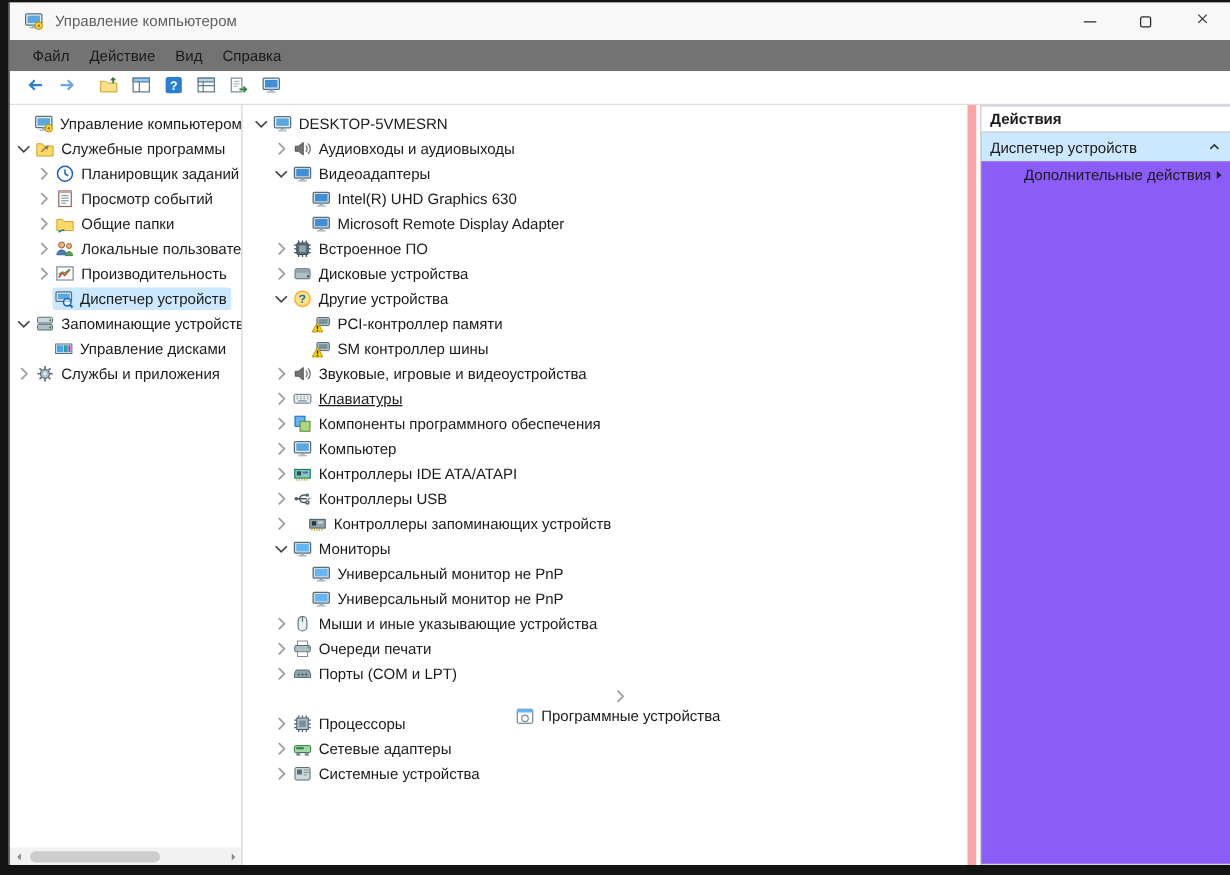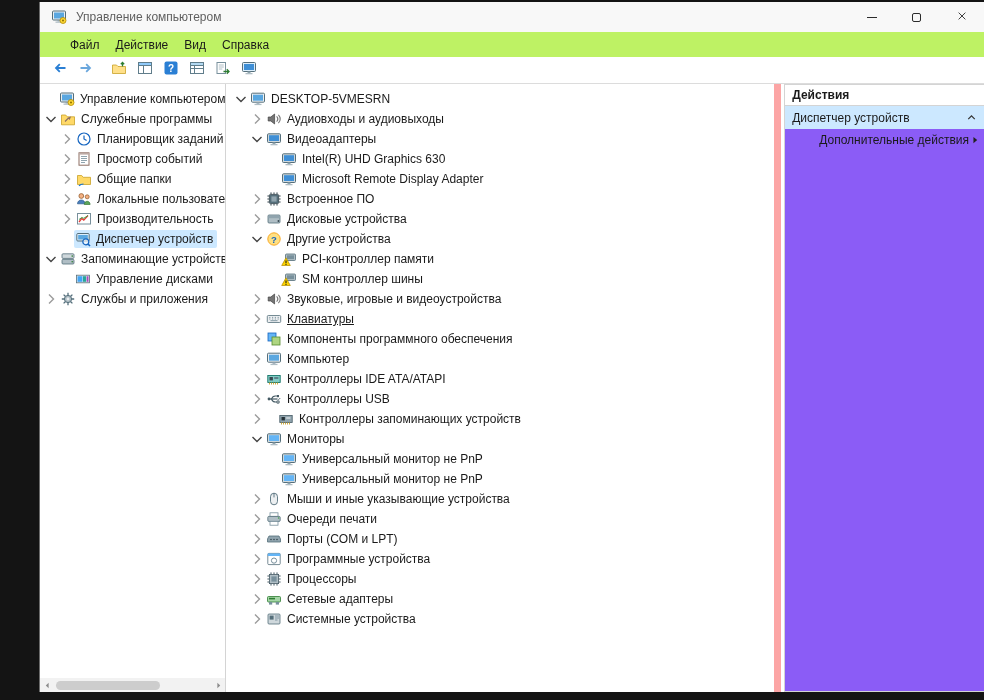--- a/index.html
+++ b/index.html
@@ -1,28 +1,28 @@
 <!DOCTYPE html>
 <html><head>
 <meta charset="utf-8">
 <style>
   *{margin:0;padding:0;box-sizing:border-box;}
   html,body{width:984px;height:700px;background:#141414;overflow:hidden;
             font-family:"Liberation Sans","DejaVu Sans",sans-serif;}
   .window{position:absolute;left:7px;top:2px;right:0;bottom:8px;background:#fff;
-          display:flex;flex-direction:column;overflow:hidden;border-left:1px solid #6b6b6b;margin-left:32px;}
+          display:flex;flex-direction:column;overflow:hidden;border-left:1px solid #6b6b6b;}
   
   .titlebar{height:30px;flex:0 0 30px;display:flex;align-items:center;background:#f8f8f8;}
   .app-icon{width:16px;height:16px;margin-left:11px;flex:0 0 16px;}
   .title{font-size:12px;color:#5f5f5f;margin-left:9px;flex:1;white-space:nowrap;overflow:hidden;}
   .caption-btn{width:45px;height:30px;display:flex;align-items:center;justify-content:center;}
   .glyph-min{width:10px;height:1px;background:#2b2b2b;display:block;}
   .glyph-max{width:9px;height:9px;border:1px solid #2b2b2b;border-radius:2px;display:block;}
   
-  .menubar{height:25px;flex:0 0 25px;display:flex;align-items:center;background:#bef264;padding-left:22px;}
+  .menubar{height:25px;flex:0 0 25px;display:flex;align-items:center;background:#737373;padding-left:10px;}
   .menu-item{font-size:12px;color:#1a1a1a;padding:3px 8px;}
   
   .toolbar{height:27px;flex:0 0 27px;display:flex;align-items:center;background:#fff;
            border-bottom:1px solid #dcdcdc;padding-left:8px;gap:3px;}
   .tool-btn{width:23px;height:23px;display:flex;align-items:center;justify-content:center;}
   .tool-btn:nth-child(3){margin-left:7px;}
   
   .main{flex:1;display:flex;background:#fff;overflow:hidden;}
   .panel-left{flex:0 0 186px;border-right:1px solid #d4d4d4;position:relative;padding-top:5px;overflow:hidden;background:#fff;}
   .panel-center{flex:1;margin-left:4px;border-right:7px solid #fca5a5;padding-top:5px;overflow:hidden;background:#fff;}
@@ -715,21 +715,21 @@
                 <svg width="16" height="16" viewBox="0 0 16 16" aria-hidden="true">
                   <path d="M3 5h10l1.5 3v3H1.5V8z" fill="#90a4ae" stroke="#546e7a" stroke-width="0.8"></path>
                   <circle cx="5" cy="8.5" r="0.8" fill="#37474f"></circle>
                   <circle cx="8" cy="8.5" r="0.8" fill="#37474f"></circle>
                   <circle cx="11" cy="8.5" r="0.8" fill="#37474f"></circle>
                 </svg>
               </span>
               <span class="tlabel">Порты (COM и LPT)</span>
             </span>
           </div>
-          <div class="tree-row" style="padding-left: 19px;">
+          <div class="tree-row" style="padding-left: 19px; flex-direction: column;">
             <span class="chevron">
               <svg width="16" height="16" viewBox="0 0 16 16" aria-hidden="true">
                 <path d="M6 3.5L10.5 8 6 12.5" fill="none" stroke="#9b9b9b" stroke-width="1.4"></path>
               </svg>
             </span>
             <span class="row-body">
               <span class="ticon">
                 <svg width="16" height="16" viewBox="0 0 16 16" aria-hidden="true">
                   <rect x="1.8" y="2.4" width="12.4" height="11.2" rx="1" fill="#fff" stroke="#546e7a" stroke-width="0.8"></rect>
                   <rect x="1.8" y="2.4" width="12.4" height="2.6" fill="#64b5f6"></rect>

